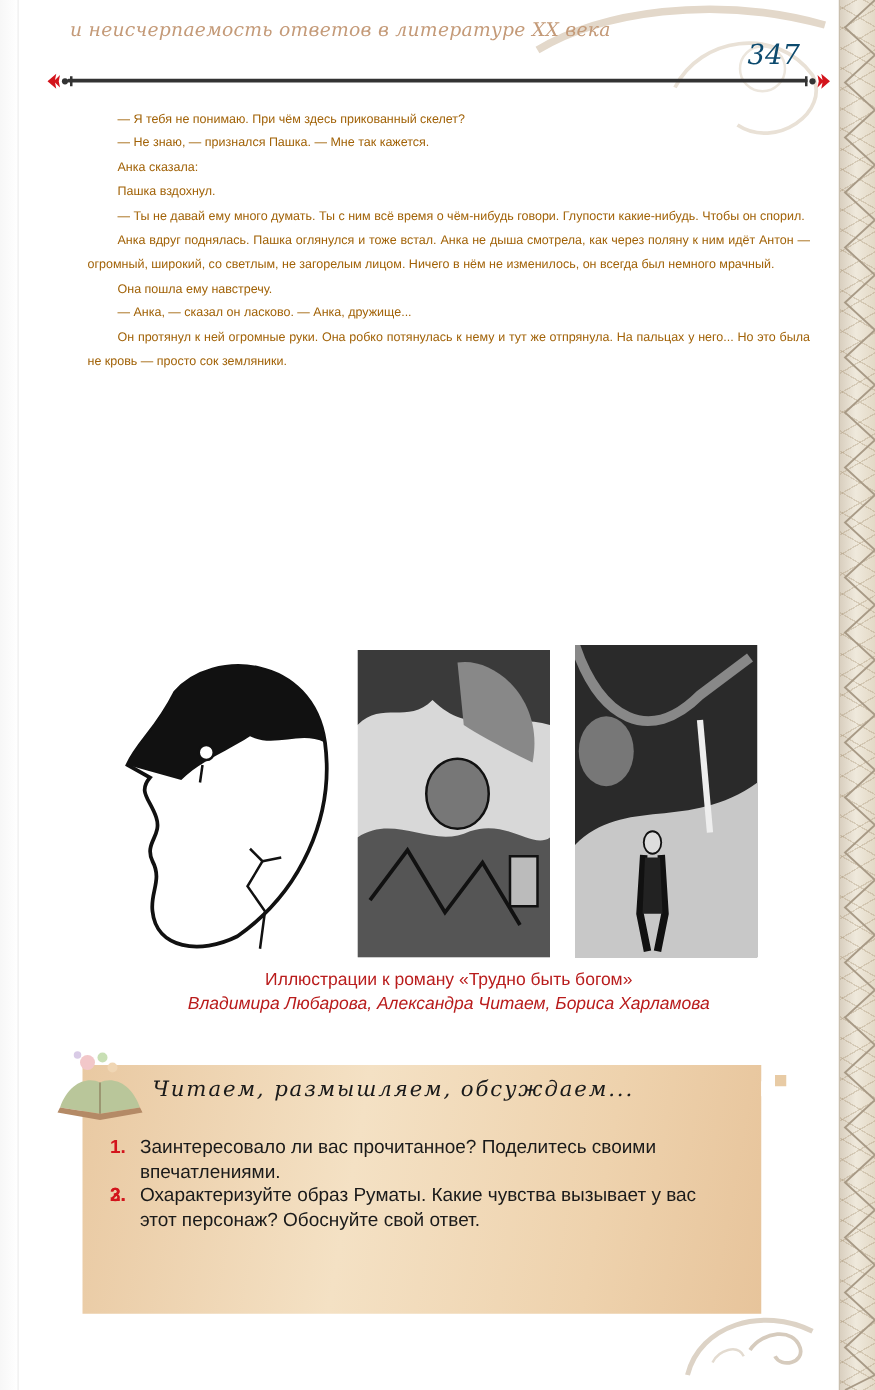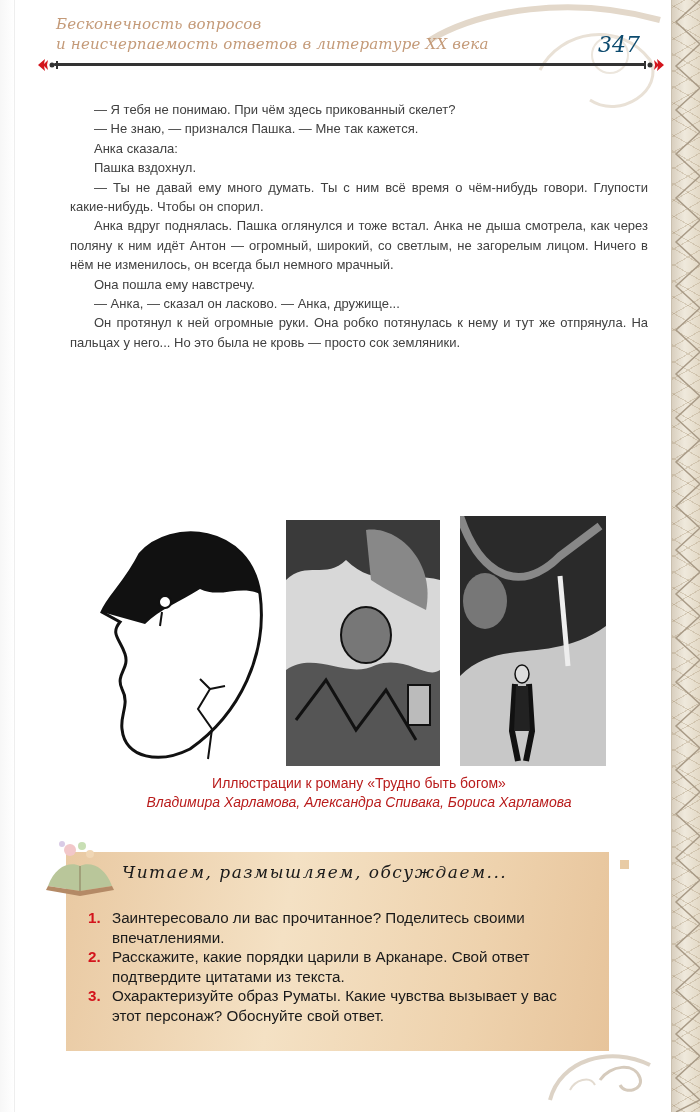--- a/index.html
+++ b/index.html
@@ -40,22 +40,22 @@
   .header-rule {
     position: absolute; left: 14px; right: 14px; top: 51px; height: 3px;
     background: #333333; border-radius: 1px;
   }
   .rule-end { position: absolute; top: 44px; width: 28px; height: 18px; }
   .rule-end.left { left: -4px; }
   .rule-end.right { right: -6px; }
 
   
   .story {
-    position: absolute; left: 70px; top: 100px; width: 578px;
-    font-size: 13px; line-height: 19.4px; color: #404040;
+    position: absolute; left: 70px; top: 86px; width: 578px;
+    font-size: 10px; line-height: 19.4px; color: #a16207;
   }
   .story p { margin: 0; text-indent: 24px; text-align: justify; }
 
   
   .illustrations { position: absolute; left: 100px; top: 514px; width: 510px; height: 252px; }
   .illus { position: absolute; top: 0; }
   .illus-1 { left: 0; width: 165px; height: 252px; }
   .illus-2 { left: 186px; top: 6px; width: 154px; height: 246px; }
   .illus-3 { left: 360px; top: 2px; width: 146px; height: 250px; }
 
@@ -109,21 +109,20 @@
 </svg>
 
 <div class="right-border">
   <svg width="28" height="1112" viewBox="0 0 28 1112">
     <path d="M28 0 L4 22 L28 44 L4 66 L28 88 L4 110 L28 132 L4 154 L28 176 L4 198 L28 220 L4 242 L28 264 L4 286 L28 308 L4 330 L28 352 L4 374 L28 396 L4 418 L28 440 L4 462 L28 484 L4 506 L28 528 L4 550 L28 572 L4 594 L28 616 L4 638 L28 660 L4 682 L28 704 L4 726 L28 748 L4 770 L28 792 L4 814 L28 836 L4 858 L28 880 L4 902 L28 924 L4 946 L28 968 L4 990 L28 1012 L4 1034 L28 1056 L4 1078 L28 1100 L4 1112" stroke="#a89a86" stroke-width="1.5" fill="none"></path>
   </svg>
 </div>
 
 <div class="header">
   <div class="header-title">
-    <div>Бесконечность вопросов</div>
     <div>и неисчерпаемость ответов в литературе XX века</div>
   </div>
   <div class="page-number">347</div>
   <div class="header-rule"></div>
   <svg class="rule-end left" viewBox="0 0 28 18">
     <path d="M2 9 L9 3 L8 8 L12 4 L11 9 L12 14 L8 10 L9 15 Z" fill="#d3141c"></path>
     <circle cx="16" cy="9" r="2.5" fill="#333"></circle>
     <rect x="20" y="5" width="2" height="8" fill="#333"></rect>
   </svg>
   <svg class="rule-end right" viewBox="0 0 28 18">
@@ -170,21 +169,21 @@
     <ellipse cx="25" cy="85" rx="22" ry="28" fill="#777"></ellipse>
     <path d="M100 60 L 108 150" stroke="#eee" stroke-width="5"></path>
     <ellipse cx="62" cy="158" rx="7" ry="9" fill="#ddd" stroke="#111" stroke-width="1.5"></ellipse>
     <path d="M55 168 L 52 215 L 58 245 M69 168 L 72 215 L 66 245" stroke="#111" stroke-width="6" fill="none"></path>
     <path d="M56 170 L 68 170 L 70 215 L 54 215 Z" fill="#222"></path>
   </svg>
 </div>
 
 <div class="caption">
   <div>Иллюстрации к роману «Трудно быть богом»</div>
-  <div class="authors">Владимира Харламова, Александра Спивака, Бориса Харламова</div>
+  <div class="authors">Владимира Любарова, Александра Читаем, Бориса Харламова</div>
 </div>
 
 <div class="discuss-box"></div>
 <div class="box-notch2"></div>
 <div class="box-notch"></div>
 
 <svg class="book-icon" viewBox="0 0 80 64">
   <circle cx="30" cy="14" r="6" fill="#f2c7c9"></circle>
   <circle cx="42" cy="10" r="4" fill="#c8dfb4"></circle>
   <circle cx="22" cy="8" r="3" fill="#d9cbe6"></circle>
@@ -196,19 +195,18 @@
 
 <div class="discuss-title">Читаем, размышляем, обсуждаем...</div>
 
 <ol class="questions">
   <li>
     <span class="num">1.</span>
     <span>Заинтересовало ли вас прочитанное? Поделитесь своими впечатлениями.</span>
   </li>
   <li>
     <span class="num">2.</span>
-    <span>Расскажите, какие порядки царили в Арканаре. Свой ответ подтвердите цитатами из текста.</span>
   </li>
   <li>
     <span class="num">3.</span>
     <span>Охарактеризуйте образ Руматы. Какие чувства вызывает у вас этот персонаж? Обоснуйте свой ответ.</span>
   </li>
 </ol>
 
 </body></html>

